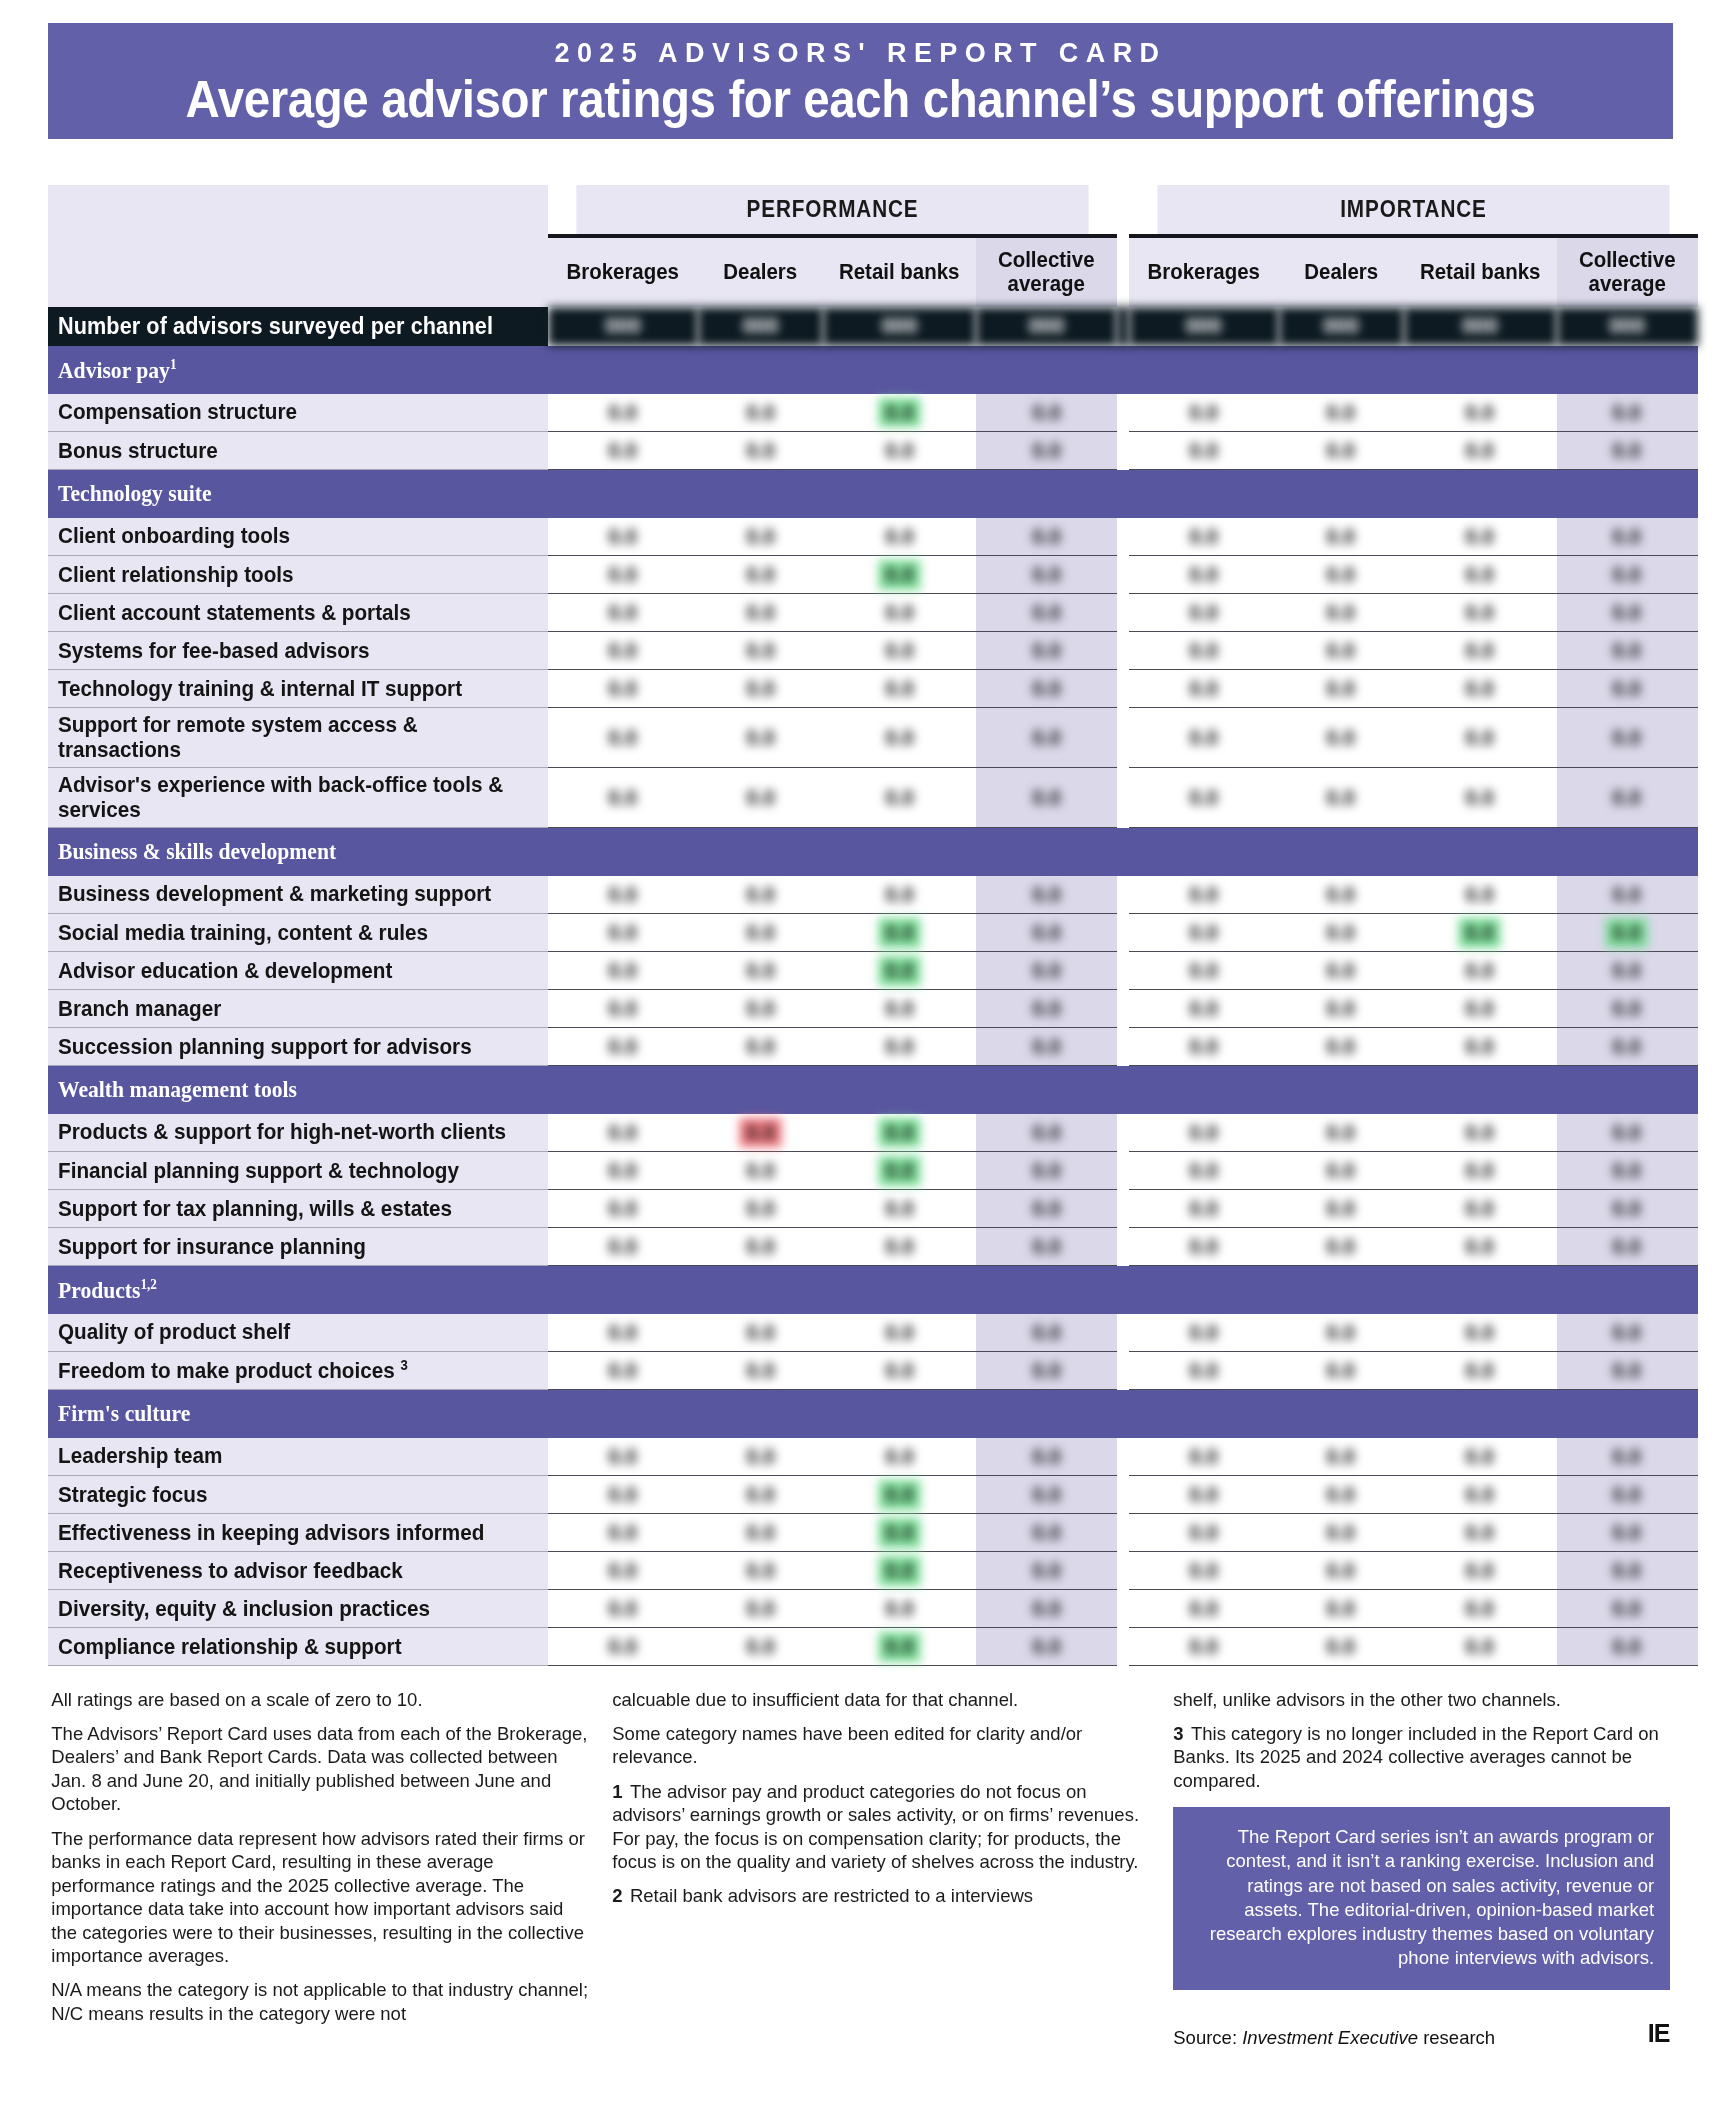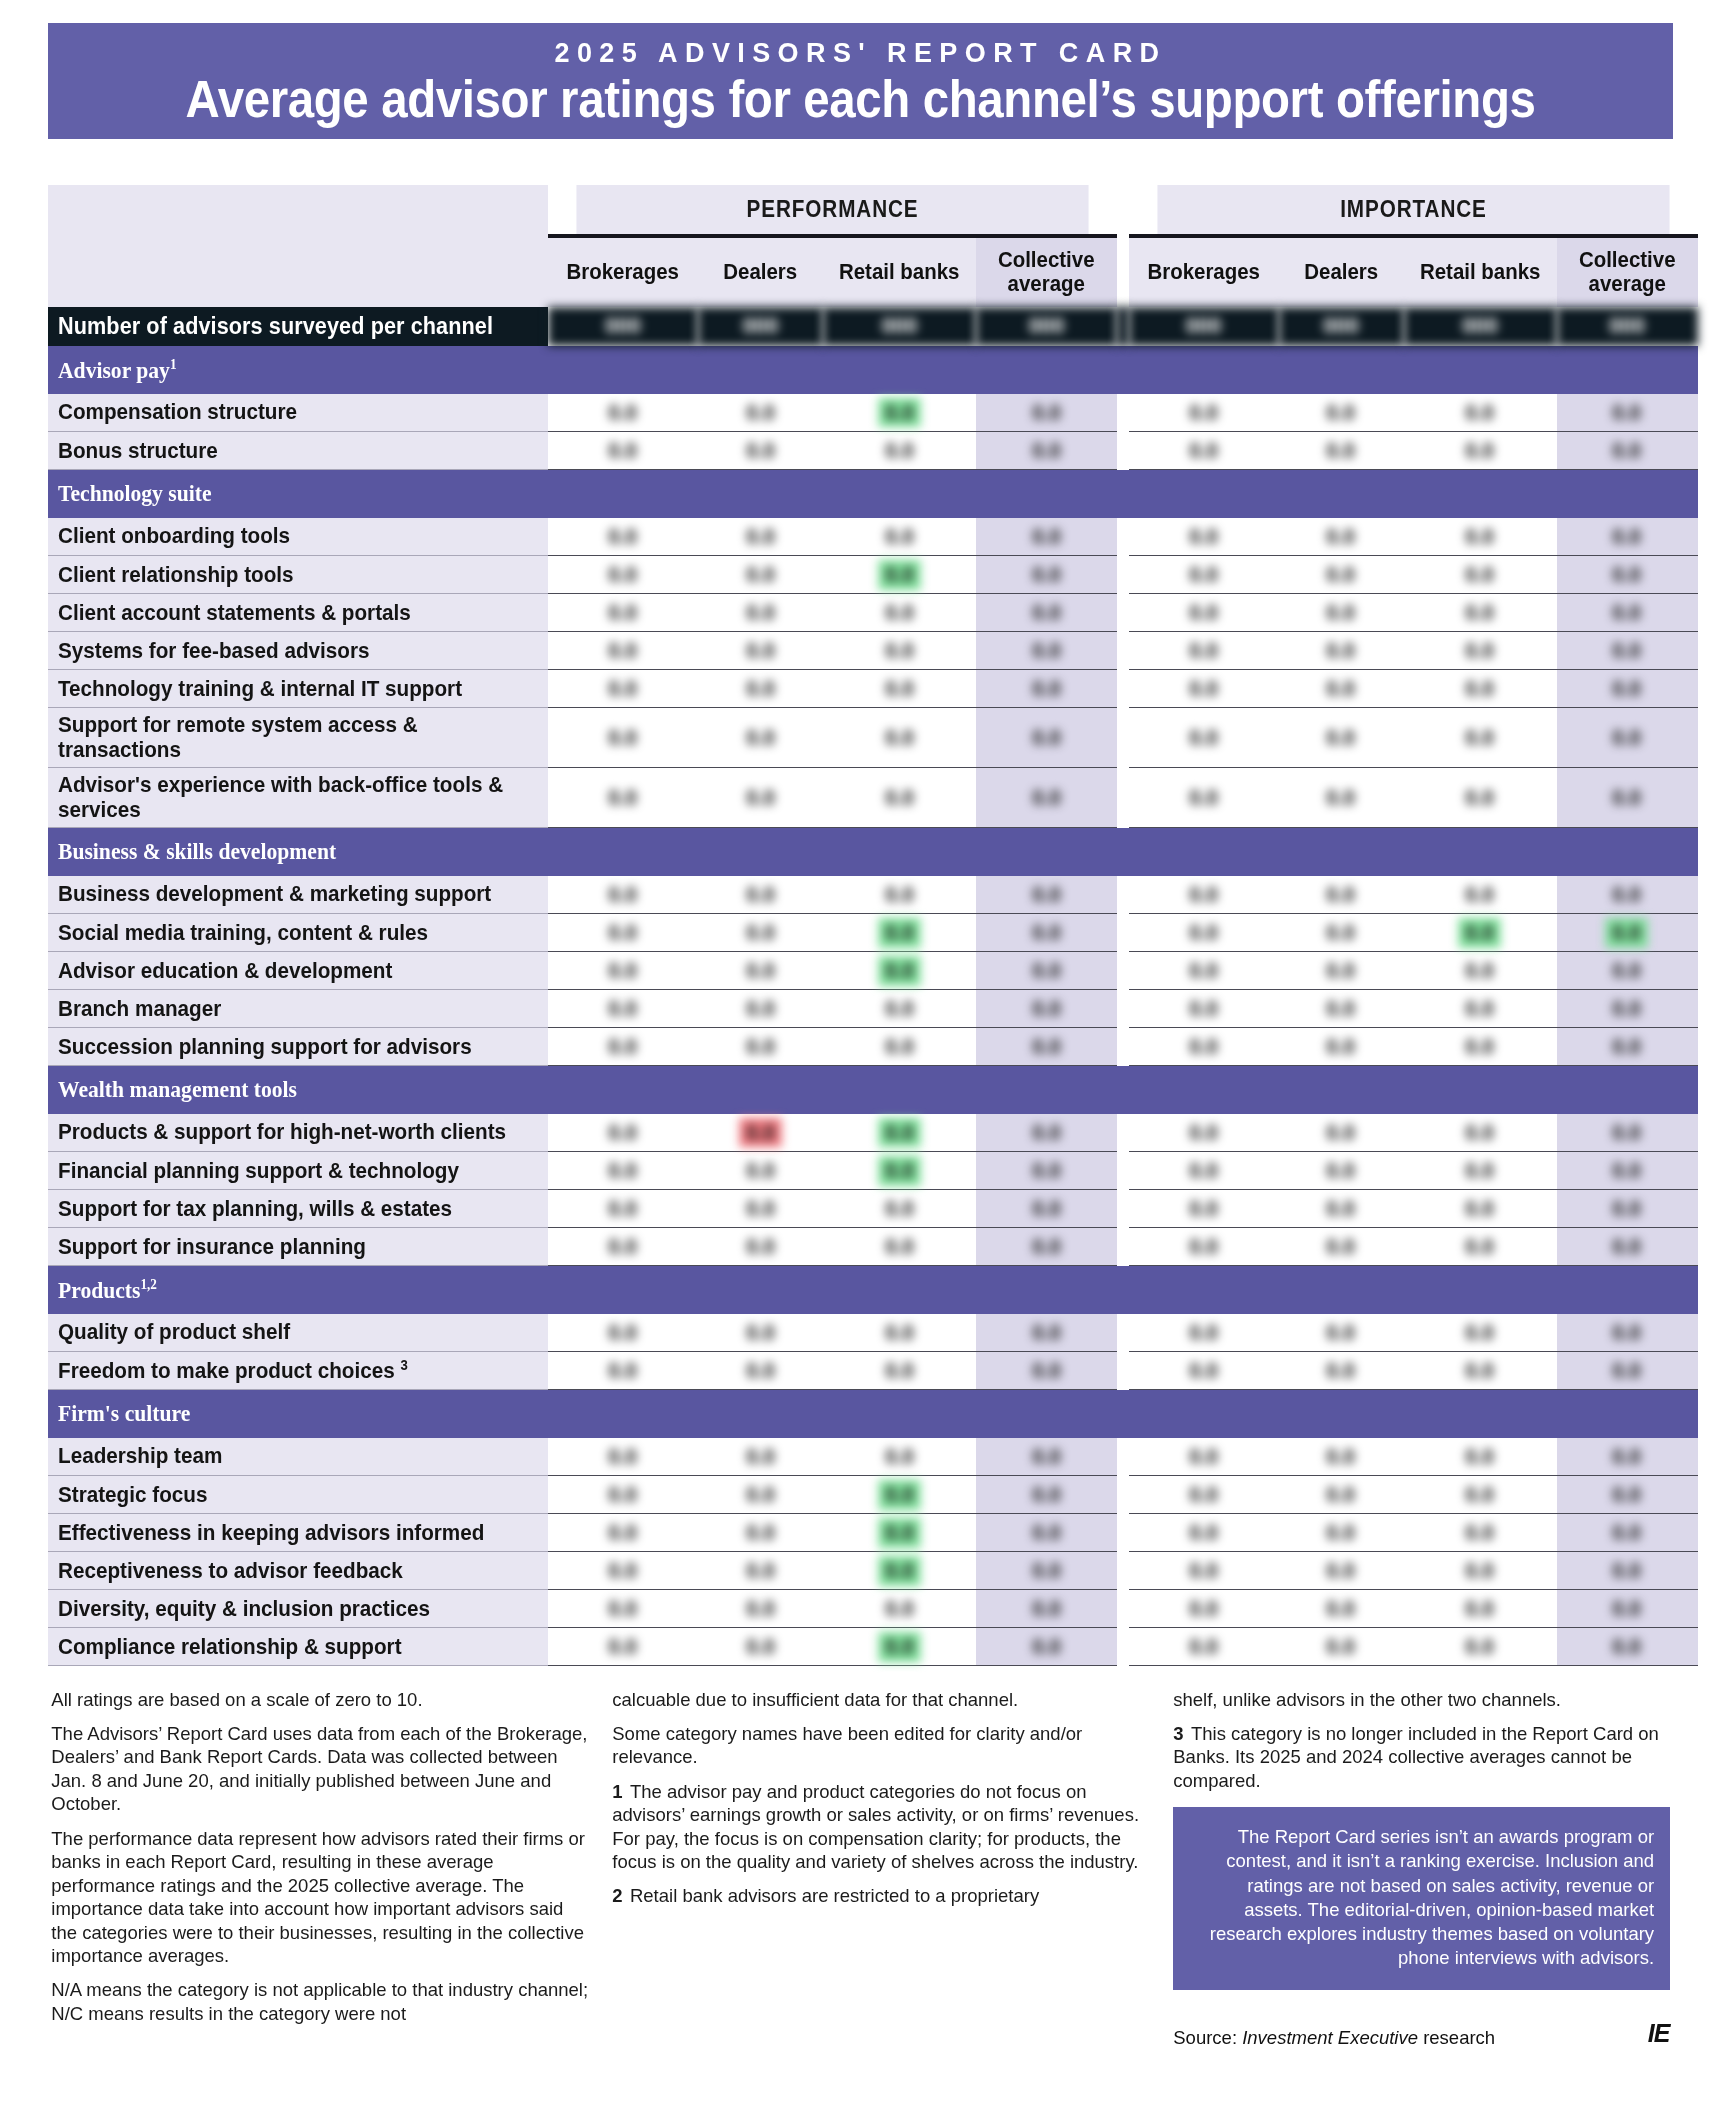--- a/index.html
+++ b/index.html
@@ -217,21 +217,20 @@
     align-items: flex-end;
     font-size: 18.5px;
     color: #111111;
   }
   .source-line em { font-style: italic; }
   .ie-mark {
     font-size: 25px;
     font-weight: bold;
     letter-spacing: -0.8px;
     color: #111111;
-    font-style: italic;
   }
 </style>
 </head>
 <body>
 
 <div class="page">
 
   <div class="banner">
     <div class="banner-kicker">2025 ADVISORS' REPORT CARD</div>
     <div class="banner-title">Average advisor ratings for each channel’s support offerings</div>
@@ -688,21 +687,21 @@
       <p>N/A means the category is not applicable to that industry channel; N/C means results in the category were not</p>
     </div>
 
     <div class="notes-col b">
       <p>calcuable due to insufficient data for that channel.</p>
       <p>Some category names have been edited for clarity and/or relevance.</p>
       <p>
         <span class="fn-num">1</span><span>The advisor pay and product categories do not focus on advisors’ earnings growth or sales activity, or on firms’ revenues. For pay, the focus is on compensation clarity; for products, the focus is on the quality and variety of shelves across the industry.</span>
       </p>
       <p>
-        <span class="fn-num">2</span><span>Retail bank advisors are restricted to a proprietary</span>
+        <span class="fn-num">2</span><span>Retail bank advisors are restricted to a interviews</span>
       </p>
     </div>
 
     <div class="notes-col c">
       <p>shelf, unlike advisors in the other two channels.</p>
       <p>
         <span class="fn-num">3</span><span>This category is no longer included in the Report Card on Banks. Its 2025 and 2024 collective averages cannot be compared.</span>
       </p>
       <div class="callout">The Report Card series isn’t an awards program or contest, and it isn’t a ranking exercise. Inclusion and ratings are not based on sales activity, revenue or assets. The editorial-driven, opinion-based market research explores industry themes based on voluntary phone interviews with advisors.</div>
       <div class="source-line">

